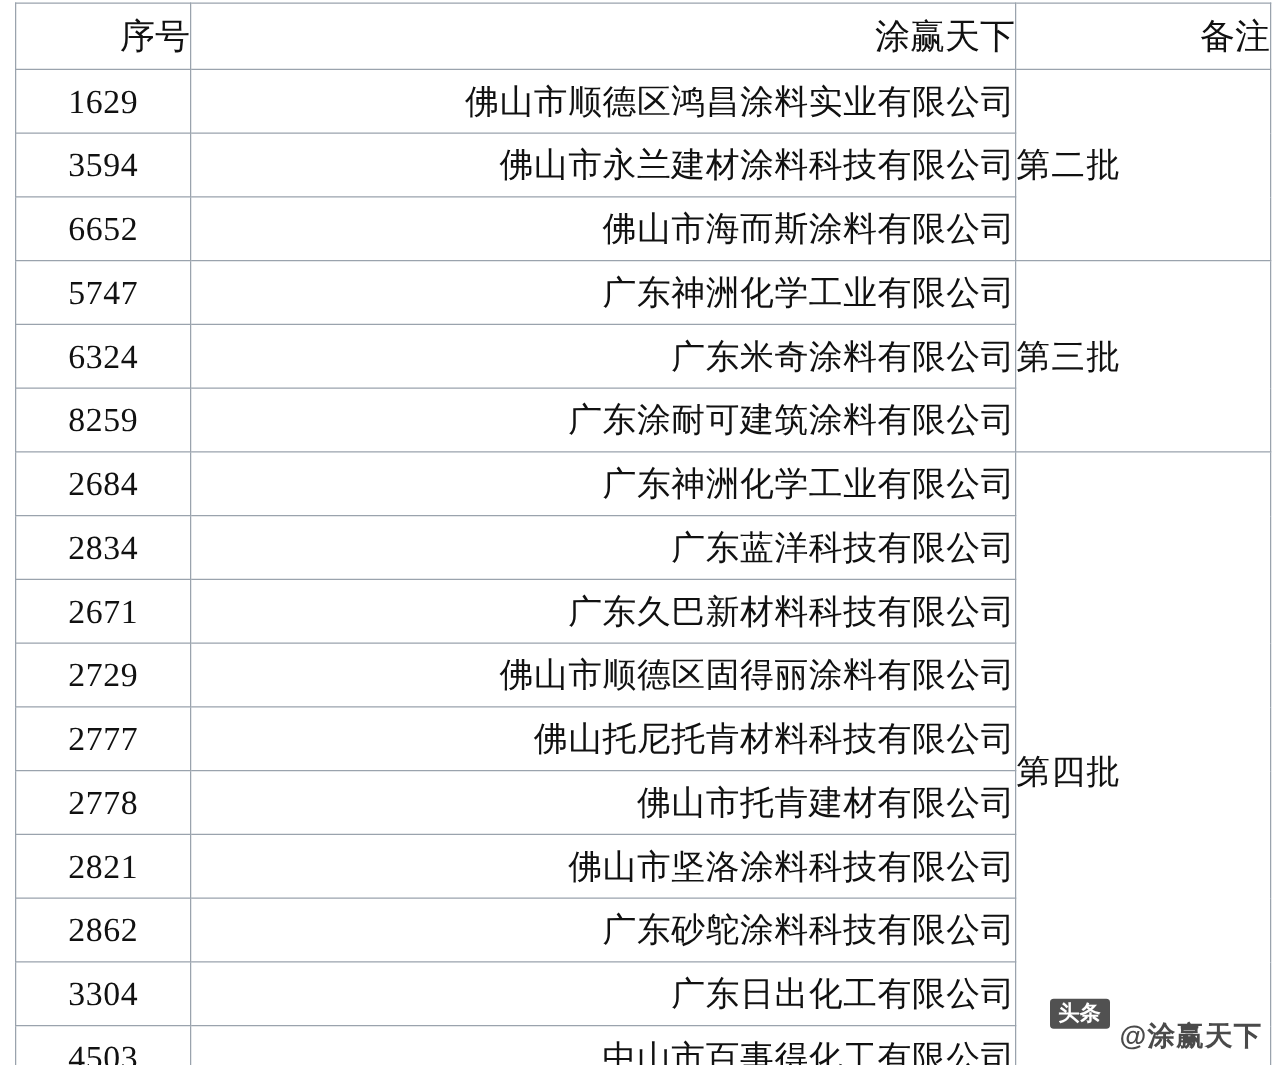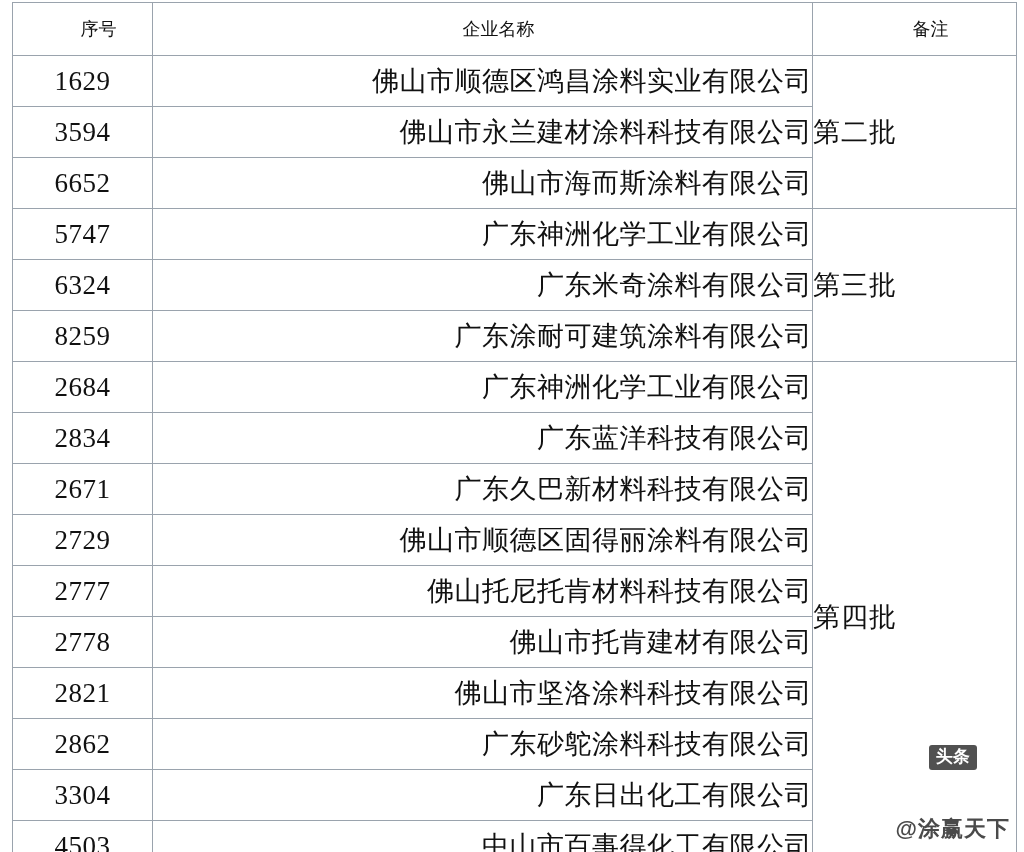--- a/index.html
+++ b/index.html
@@ -37,22 +37,22 @@
     border: 1px solid #9aa3ad;
     padding: 0;
     height: 50px;
     font-size: 27px;
     font-weight: normal;
     vertical-align: middle;
     background: #ffffff;
   }
   table.company-table thead th {
     height: 52px;
-    text-align: center;
-    font-size: 18px;
+    text-align: right;
+    font-size: 28px;
     padding-left: 32px;
   }
   td.seq-cell {
     text-align: center;
     font-size: 28px;
     letter-spacing: 0.5px;
   }
   td.name-cell {
     text-align: right;
     padding-left: 12px;
@@ -67,21 +67,20 @@
   }
   .watermark {
     position: absolute;
     right: 14px;
     bottom: 10px;
     display: flex;
     align-items: center;
     gap: 8px;
     font-family: "Liberation Sans", "DejaVu Sans", sans-serif;
     opacity: 0.85;
-    flex-direction: column;
   }
   .watermark .wm-logo {
     background: #333333;
     color: #ffffff;
     font-size: 17px;
     padding: 3px 7px;
     border-radius: 3px;
     line-height: 1.1;
     font-weight: bold;
   }
@@ -100,21 +99,21 @@
 
   <table class="company-table">
     <colgroup>
       <col class="col-seq">
       <col class="col-name">
       <col class="col-note">
     </colgroup>
     <thead>
       <tr>
         <th>序号</th>
-        <th>企业名称</th>
+        <th>涂赢天下</th>
         <th>备注</th>
       </tr>
     </thead>
     <tbody>
       <tr>
         <td class="seq-cell">1629</td>
         <td class="name-cell">佛山市顺德区鸿昌涂料实业有限公司</td>
         <td class="note-cell" rowspan="3">第二批</td>
       </tr>
       <tr>

